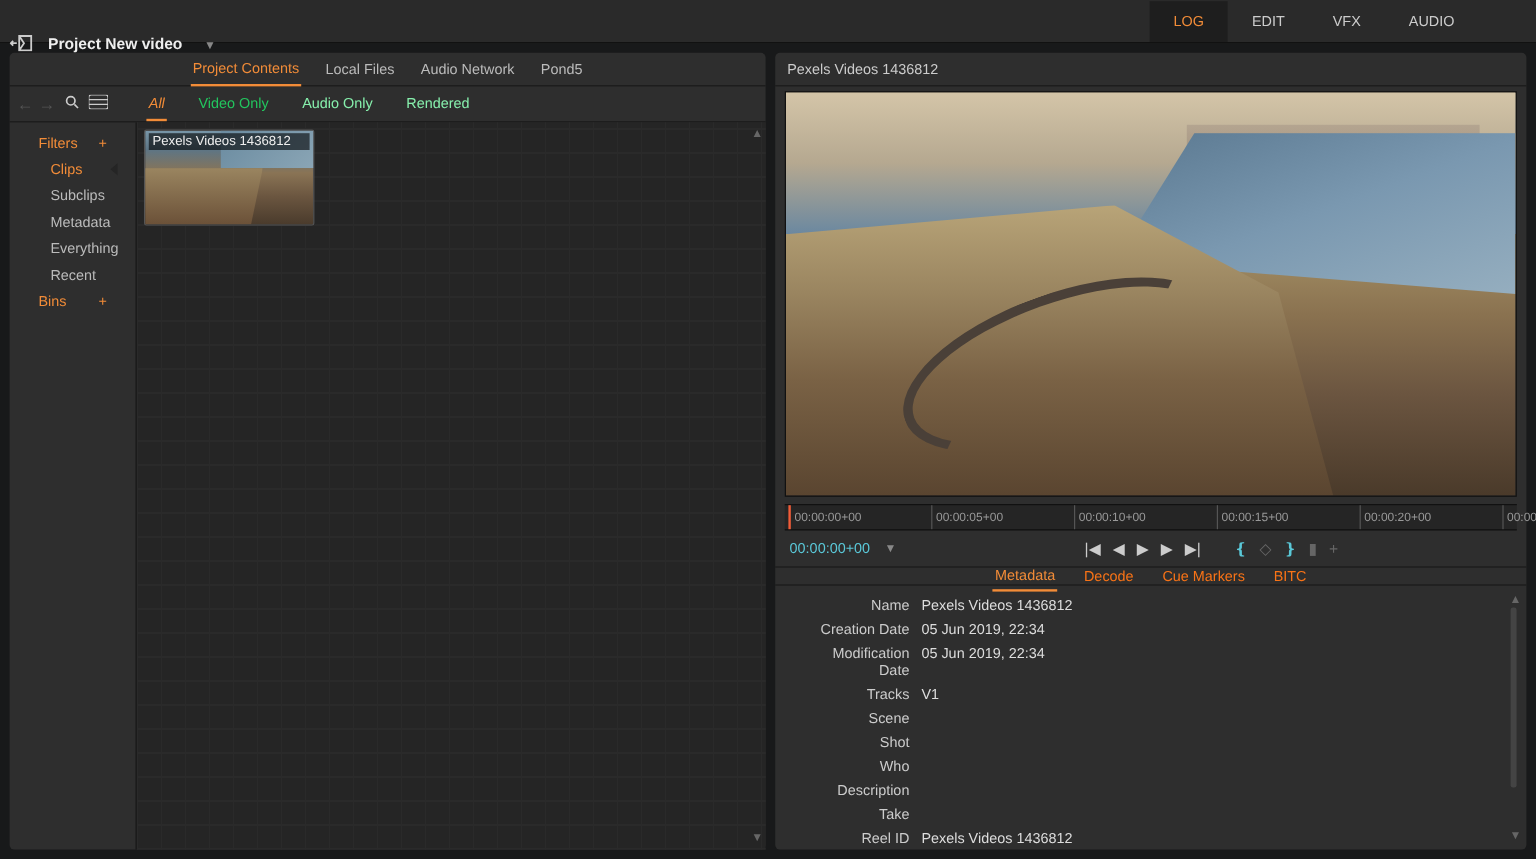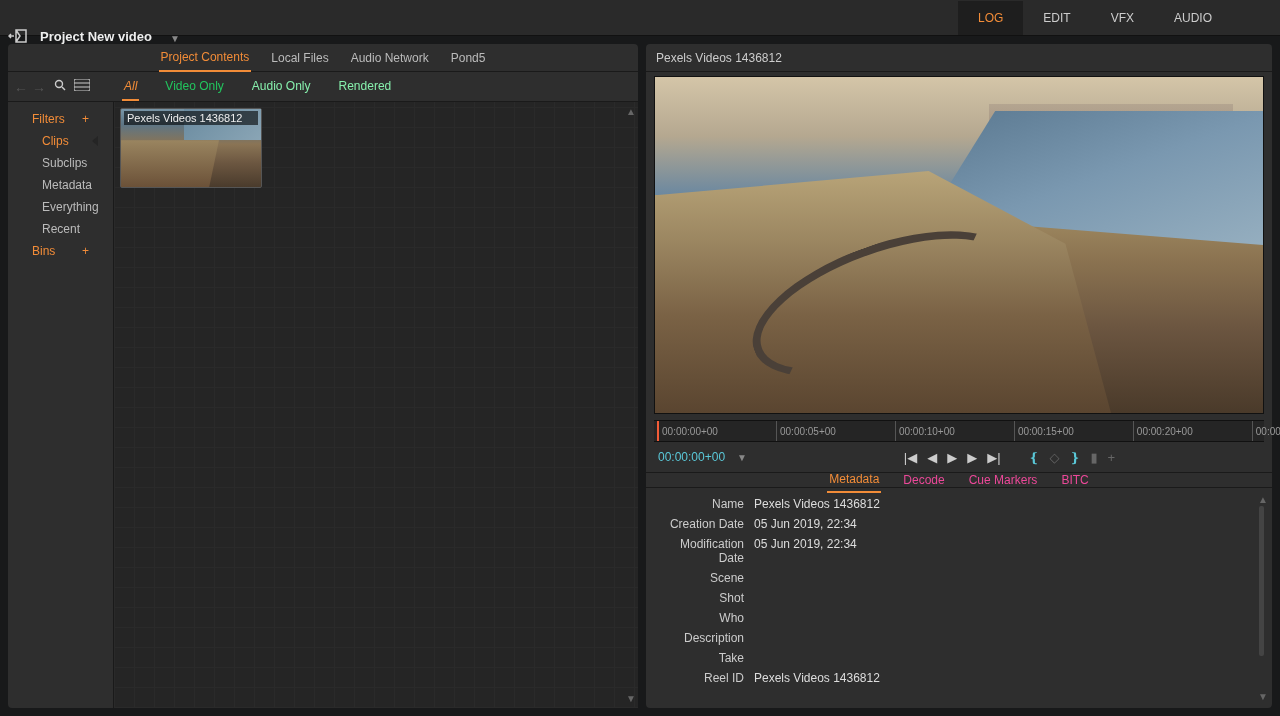--- a/index.html
+++ b/index.html
@@ -53,23 +53,23 @@
 .ruler-mark { position: absolute; top: 0; bottom: 0; border-left: 1px solid #555; padding-left: 3px; color: #999; font-size: 10px; display: flex; align-items: center; }
 .ruler-mark.start { border-left: 2px solid #f25c38; }
 .playback-bar { height: 30px; display: flex; align-items: center; padding: 0 12px; gap: 12px; }
 .timecode { color: #5ac8d8; font-size: 12px; }
 .tc-dropdown { color: #888; font-size: 10px; }
 .playback-controls { margin-left: auto; margin-right: auto; display: flex; gap: 10px; align-items: center; }
 .pb-btn { color: #ccc; cursor: pointer; font-size: 13px; }
 .pb-btn.teal { color: #5ac8d8; }
 .pb-btn.dim { color: #666; }
 .meta-tabs { display: flex; justify-content: center; gap: 20px; height: 16px; align-items: center; border-top: 1px solid #1a1a1a; border-bottom: 1px solid #1a1a1a; }
-.meta-tab { color: #ec4899; cursor: pointer; padding: 5px 2px; }
+.meta-tab { color: #f97316; cursor: pointer; padding: 5px 2px; }
 .meta-tab.active { color: #f28c38; border-bottom: 2px solid #f28c38; }
-.meta-panel { flex: 1; overflow-y: auto; padding: 6px 12px; position: relative; }
+.meta-panel { flex: 1; overflow-y: auto; padding: 6px 26px; position: relative; }
 .meta-row { display: flex; padding: 3px 0; gap: 10px; }
 .meta-label { width: 86px; text-align: right; color: #ccc; }
 .meta-value { color: #ddd; }
 .meta-scroll { position: absolute; right: 4px; top: 6px; color: #666; font-size: 10px; }
 .meta-scroll-b { position: absolute; right: 4px; bottom: 6px; color: #666; font-size: 10px; }
 .meta-scrollbar { position: absolute; right: 8px; top: 18px; width: 5px; height: 150px; background: #444; border-radius: 2px; }
 </style>
 </head>
 <body>
 
@@ -205,20 +205,24 @@
           </div>
           <div class="meta-row">
             <div class="meta-label">Creation Date</div>
             <div class="meta-value">05 Jun 2019, 22:34</div>
           </div>
           <div class="meta-row">
             <div class="meta-label">Modification Date</div>
             <div class="meta-value">05 Jun 2019, 22:34</div>
           </div>
           <div class="meta-row">
+            <div class="meta-label">Tracks</div>
+            <div class="meta-value">V1</div>
+          </div>
+          <div class="meta-row">
             <div class="meta-label">Scene</div>
             <div class="meta-value"></div>
           </div>
           <div class="meta-row">
             <div class="meta-label">Shot</div>
             <div class="meta-value"></div>
           </div>
           <div class="meta-row">
             <div class="meta-label">Who</div>
             <div class="meta-value"></div>

